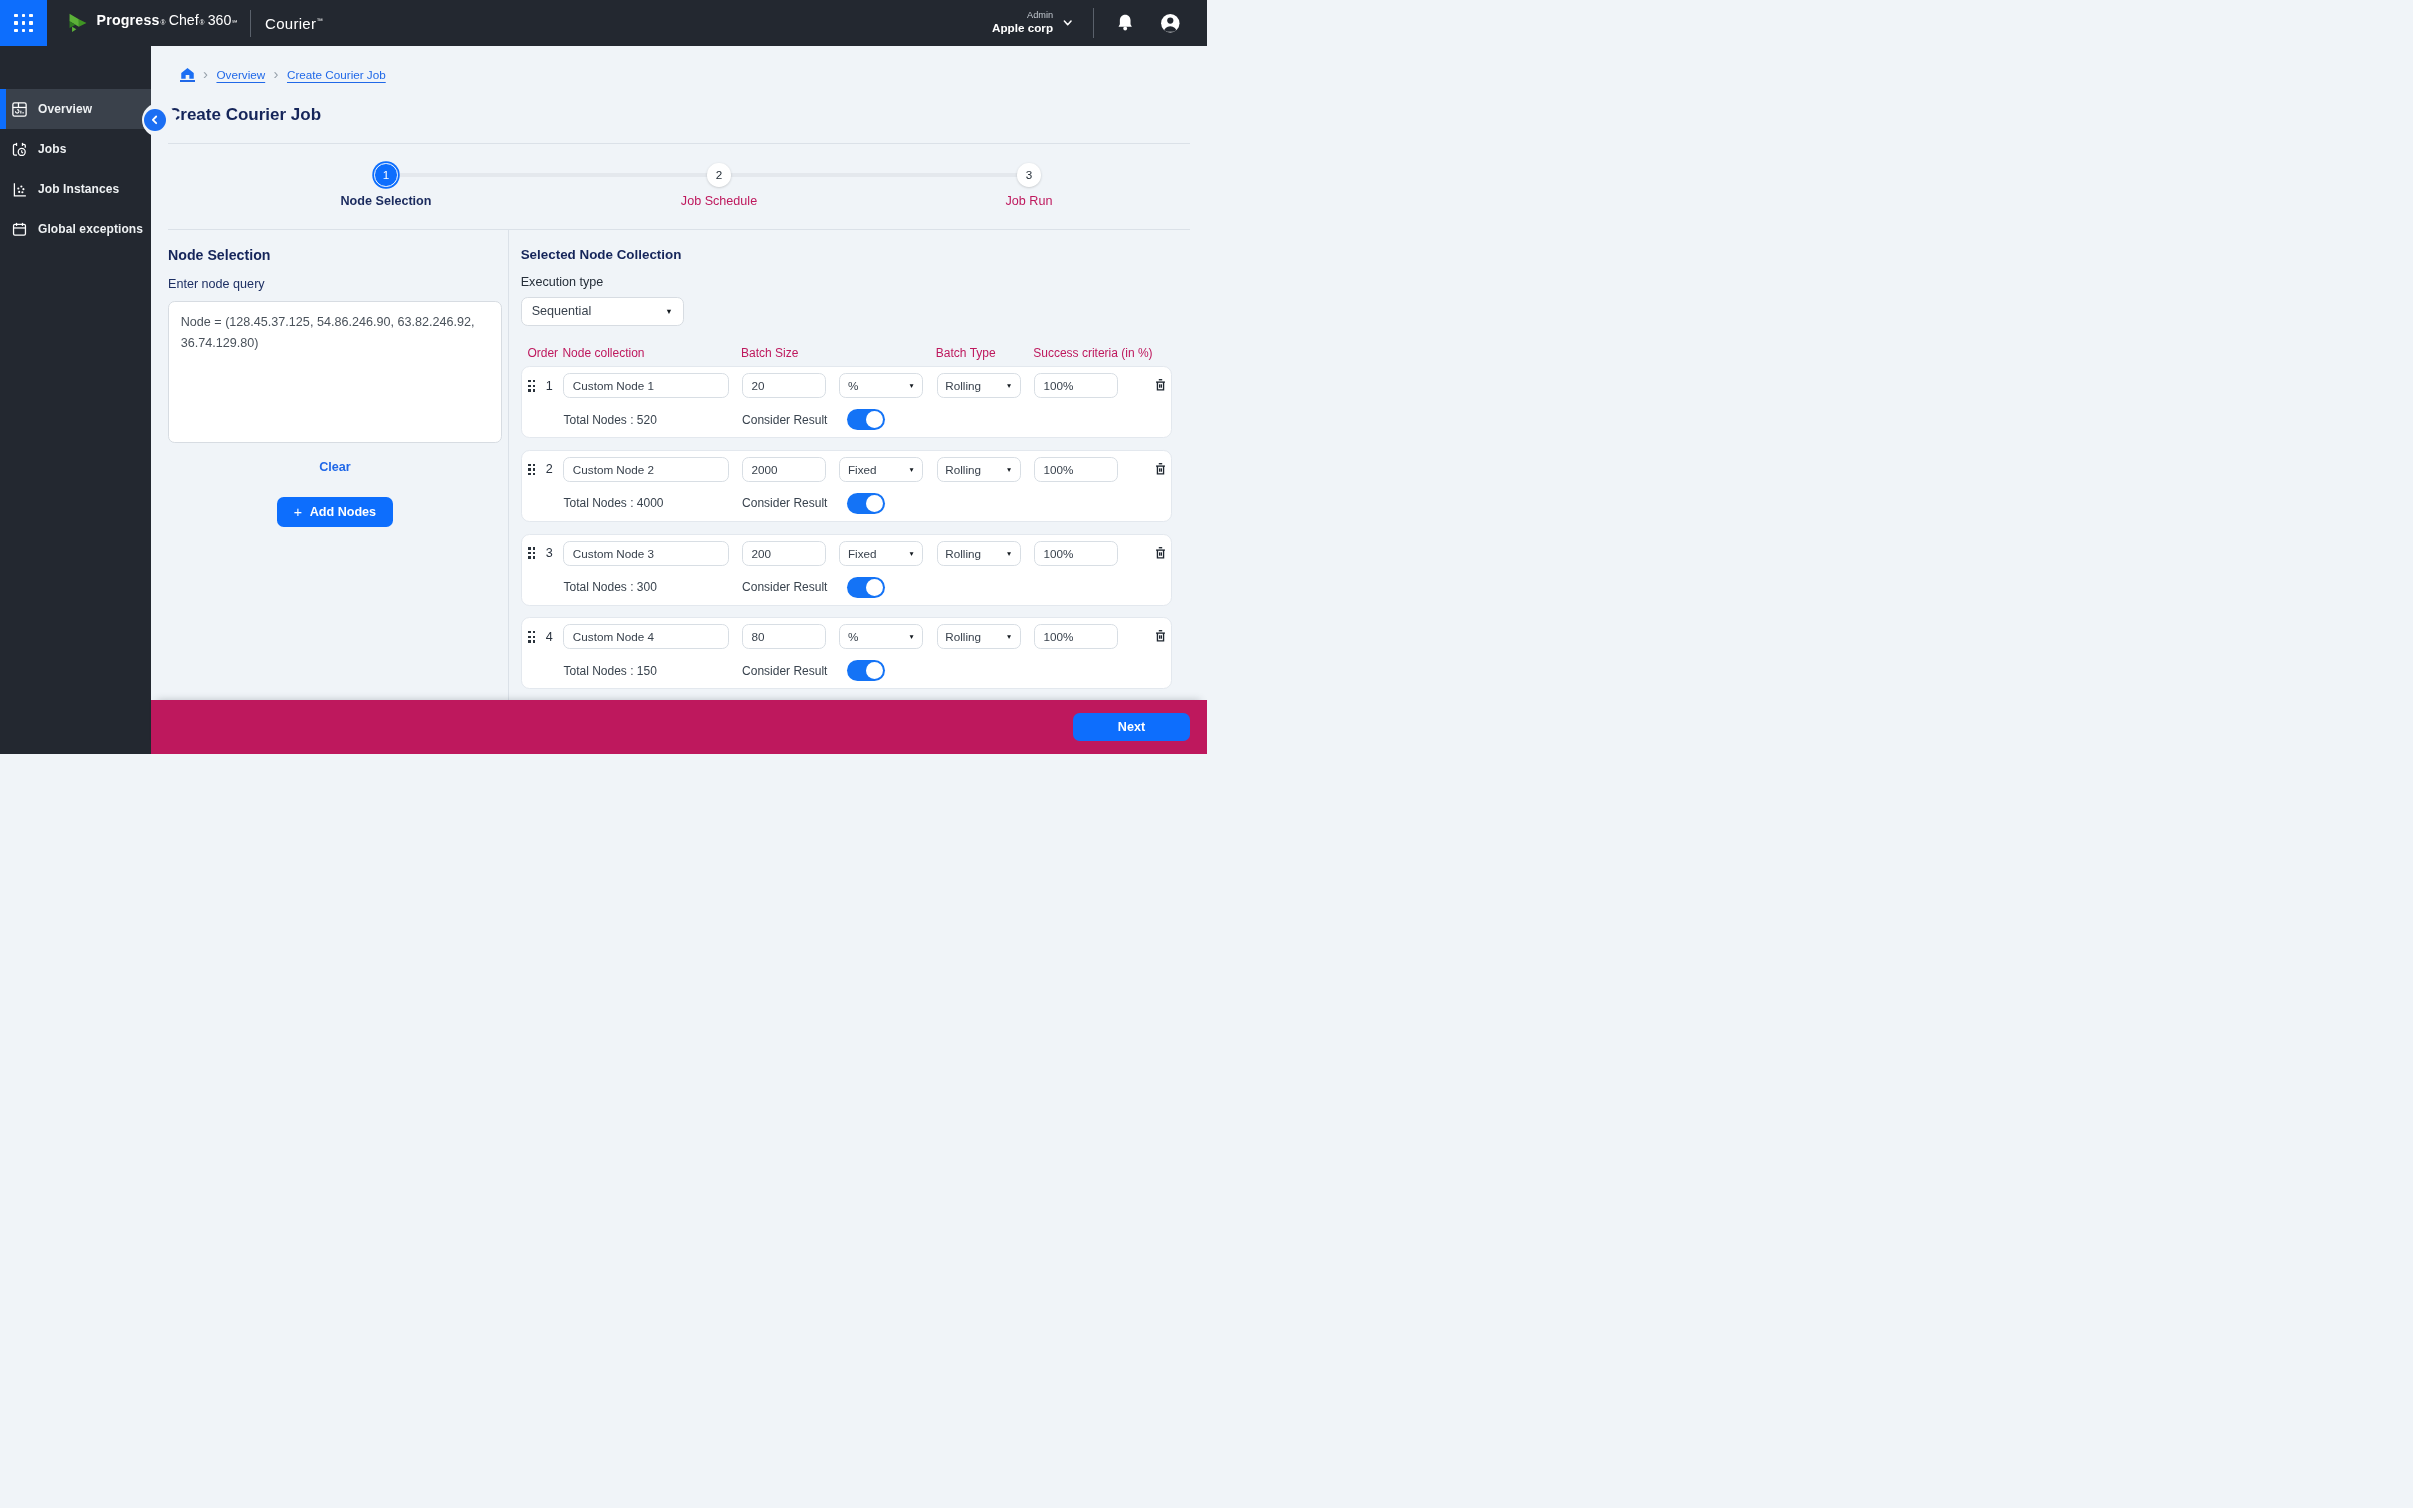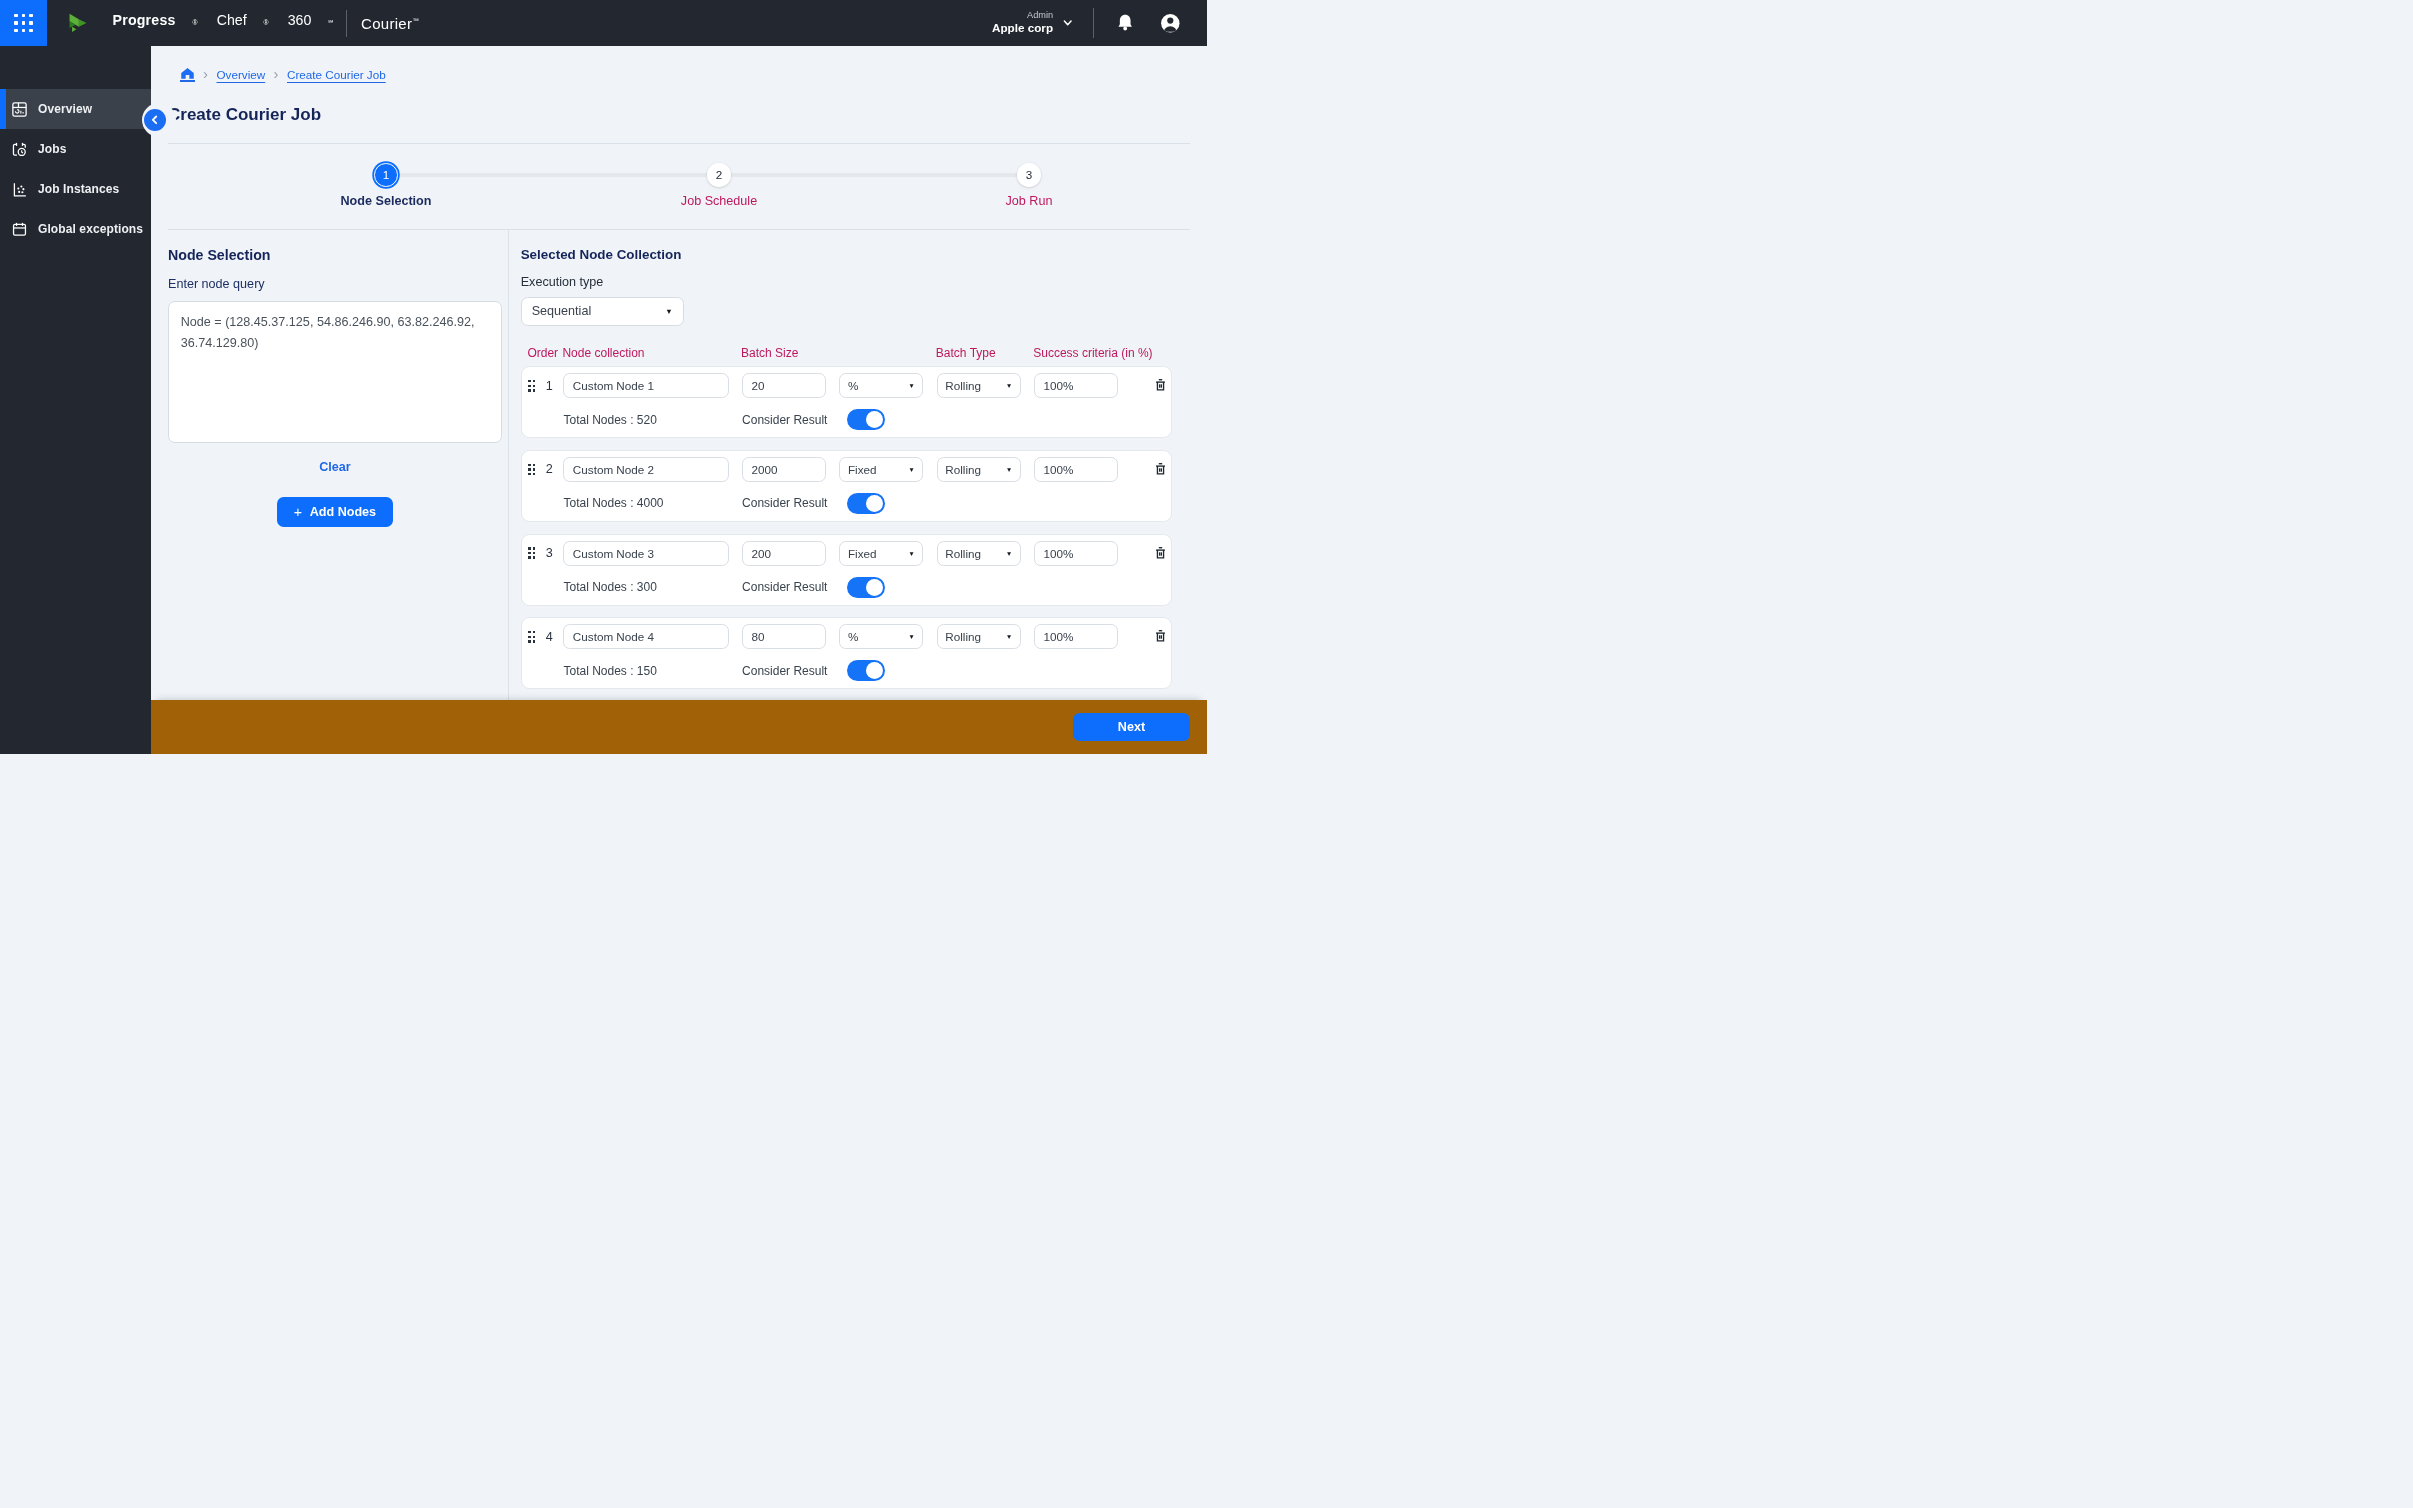--- a/index.html
+++ b/index.html
@@ -4,21 +4,21 @@
 <style>
   * { margin:0; padding:0; box-sizing:border-box; }
   html,body { width:1207px; height:754px; overflow:hidden; background:#f0f4f8;
     font-family:"Liberation Sans", sans-serif; }
 
   
   .header { position:relative; height:46px; background:#232830; display:flex; align-items:center; z-index:20; }
   .app-launcher { width:47px; height:46px; background:#0d6efd; display:flex; align-items:center; justify-content:center; cursor:pointer; }
   .dots-grid { display:grid; grid-template-columns:repeat(3,3.4px); grid-template-rows:repeat(3,3.4px); gap:4.2px; }
   .dots-grid span { width:3.4px; height:3.4px; background:#fff; border-radius:0.8px; }
-  .brand { display:flex; align-items:baseline; margin-left:20px; color:#fff; white-space:nowrap;gap:16px; }
+  .brand { display:flex; align-items:baseline; margin-left:20px; color:#fff; white-space:nowrap; }
   .brand .mark { align-self:center; margin-right:7.5px; }
   .brand .b1 { font-size:14.2px; font-weight:bold; letter-spacing:0.2px; }
   .brand .b2 { font-size:14.2px; font-weight:300; margin-left:2.5px; }
   .brand sup { font-size:6.7px; margin:0 0.8px; }
   .hdr-divider { width:0.8px; height:27px; background:#5a616b; margin:0 14.2px 0 11.7px; }
   .courier { color:#fff; font-size:15px; font-weight:300; letter-spacing:0.3px; }
   .courier sup { font-size:6.7px; }
   .hdr-right { margin-left:auto; display:flex; align-items:center; padding-right:25px; }
   .admin-block { text-align:right; line-height:1.25; margin-right:8.4px; }
   .admin-role { color:#c3c9d0; font-size:9.2px; }
@@ -107,21 +107,21 @@
   .mini-select .caret { margin-left:auto; font-size:6.7px; color:#141a20; }
   .trash-btn { background:none; border:none; cursor:pointer; display:flex; padding:0; }
   .card-row2 { margin-top:11px; }
   .total-nodes { grid-column:5; font-size:12px; color:#39434e; }
   .consider-wrap { grid-column:7/12; display:flex; align-items:center; gap:20px; }
   .consider-label { font-size:12px; color:#39434e; }
   .toggle { width:38px; height:21px; border-radius:11px; background:#1473f6; position:relative; cursor:pointer; flex:none; }
   .toggle .knob { position:absolute; top:2.1px; right:2.5px; width:17px; height:17px; border-radius:50%; background:#fff; }
 
   
-  .footer { position:absolute; left:0; right:0; bottom:0; height:54px; background:#a16207;
+  .footer { position:absolute; left:0; right:0; bottom:0; height:54px; background:#be185d;
     box-shadow:0 -5.9px 7.5px -5.9px rgba(40,50,60,.28); display:flex; align-items:center; justify-content:flex-end; padding-right:17px; }
   .next-btn { width:117px; height:28.5px; border:none; border-radius:6.7px; background:#0d6efd; color:#fff; font-size:12.6px;
     font-weight:600; cursor:pointer; }
 
   svg { display:block; }
 </style>
 </head>
 <body>
 
 <div class="header">

